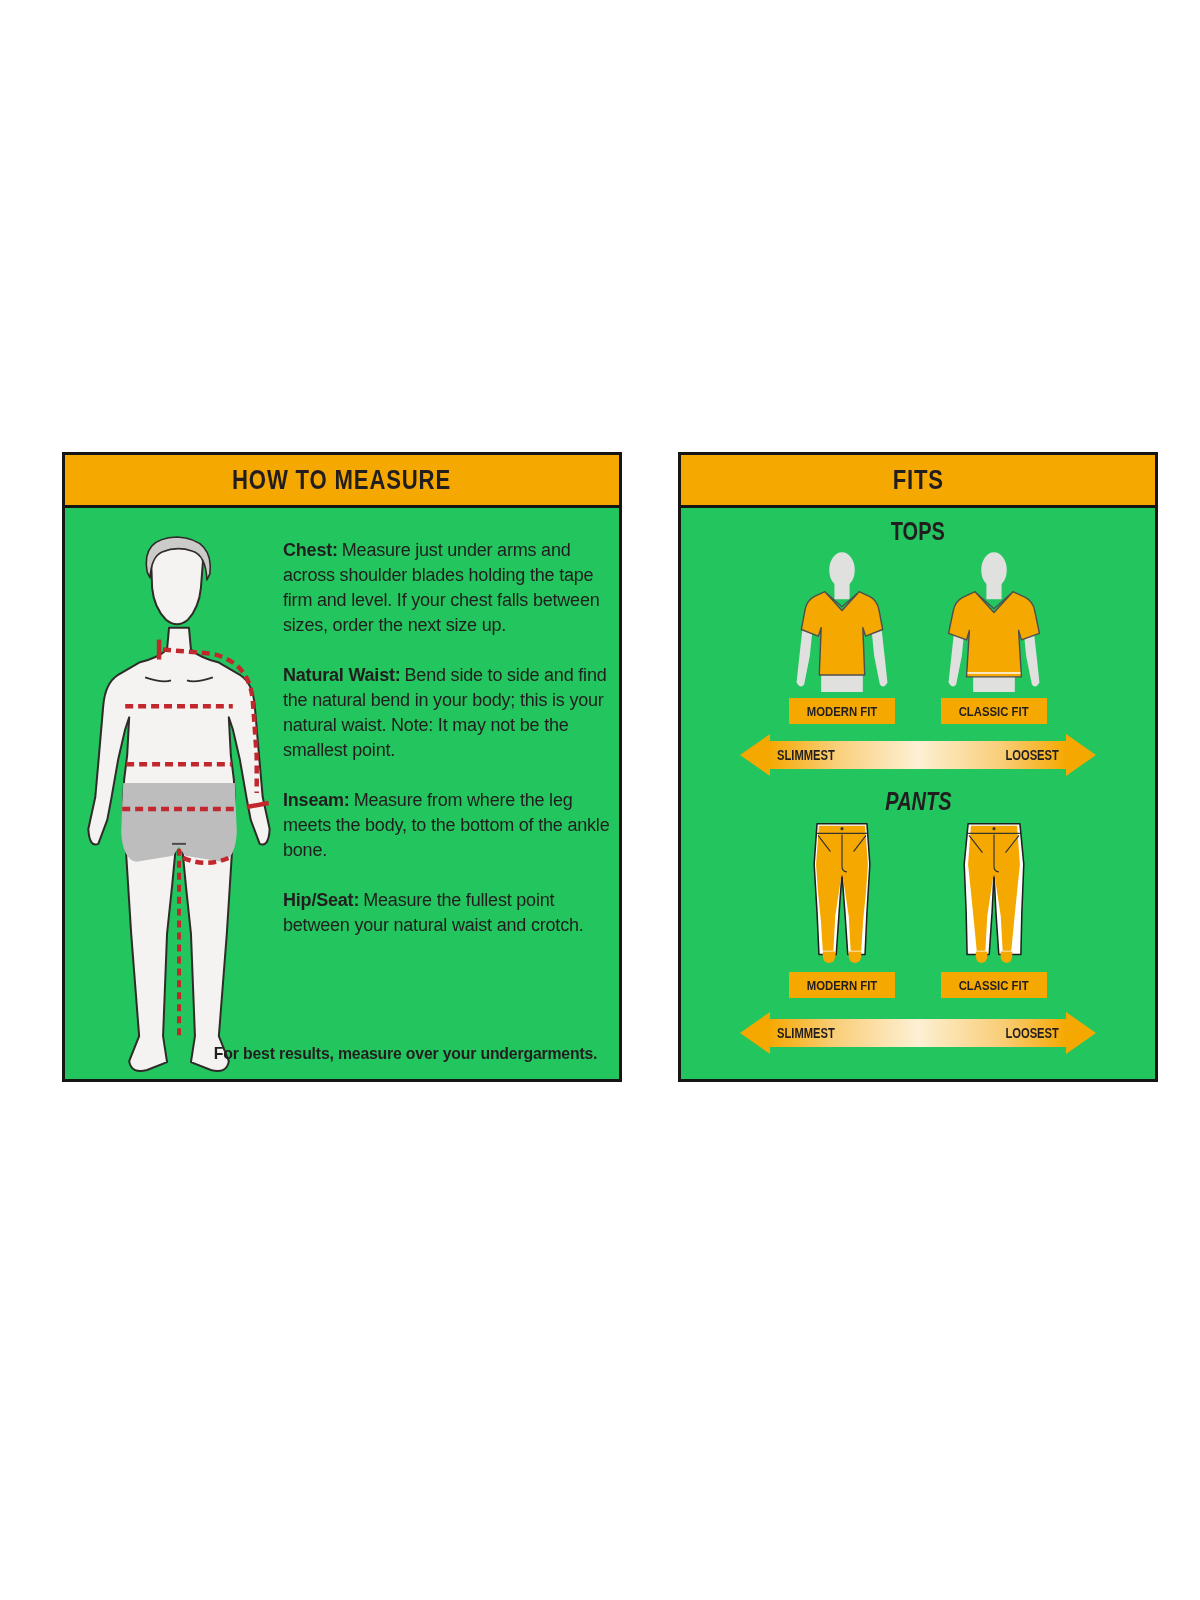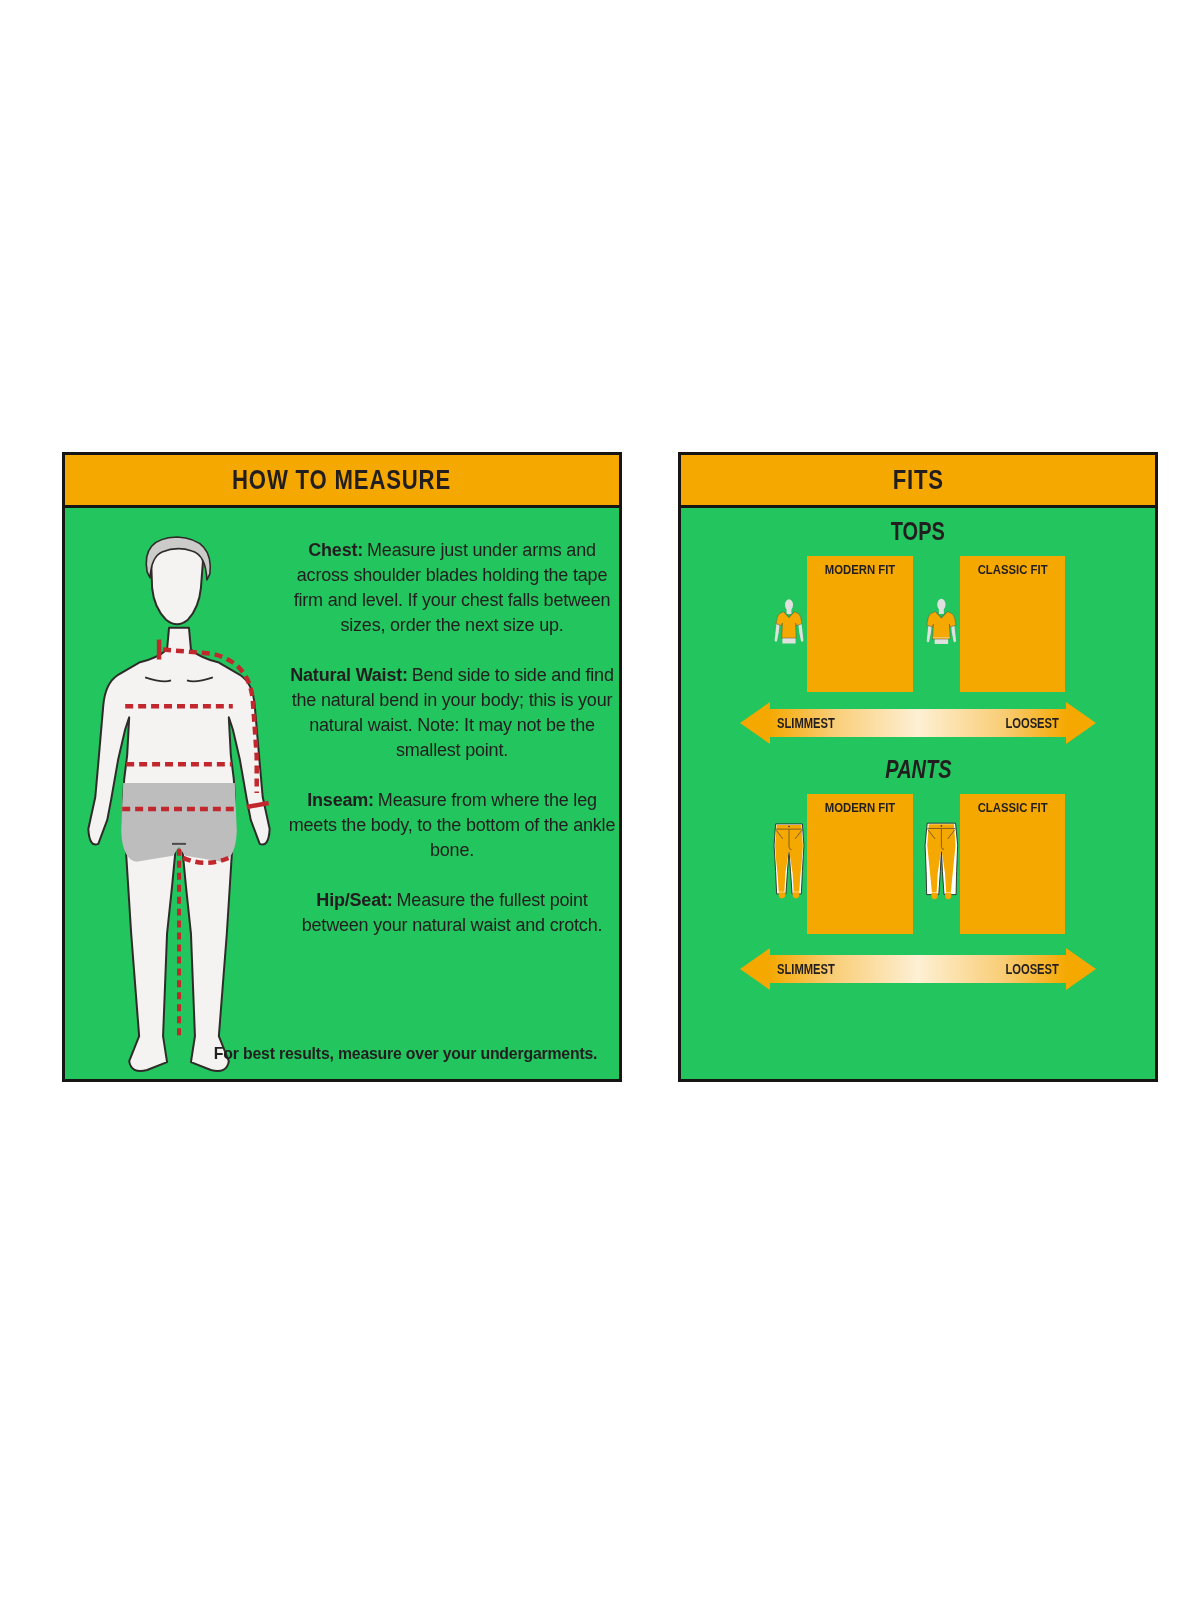--- a/index.html
+++ b/index.html
@@ -10,30 +10,30 @@
   .panel{position:absolute;top:452px;height:630px;border:3px solid #161514;box-sizing:border-box;background:#22c55e;}
   .panel-left{left:62px;width:560px;}
   .panel-right{left:678px;width:480px;}
   .panel-head{height:50px;background:#F5A800;border-bottom:3px solid #161514;display:flex;align-items:center;justify-content:center;}
   .panel-head span{font-size:27px;font-weight:bold;letter-spacing:1px;display:inline-block;transform:scaleX(0.82);white-space:nowrap;}
   .panel-body{position:relative;height:574px;}
 
   
   .figure-wrap{position:absolute;left:14px;top:24px;width:200px;height:548px;}
   .measure-text{position:absolute;left:218px;top:30px;width:338px;}
-  .measure-text p{margin:0 0 25px 0;font-size:18px;line-height:25px;letter-spacing:-0.2px;text-align:center;}
+  .measure-text p{margin:0 0 25px 0;font-size:18px;line-height:25px;letter-spacing:-0.2px;}
   .measure-text b{margin-right:4px;}
   .footnote{position:absolute;right:22px;bottom:18px;font-weight:bold;font-size:17px;white-space:nowrap;transform:scaleX(0.93);transform-origin:100% 50%;letter-spacing:-0.2px;}
 
   
   .fits-body{display:flex;flex-direction:column;align-items:center;padding-top:4px;}
   .sec-head{font-size:25px;font-weight:bold;line-height:34px;margin-top:2px;}
   .sec-head span{display:inline-block;transform:scaleX(0.8);white-space:nowrap;}
   .fit-row{display:flex;gap:10px;margin-top:2px;}
-  .fit-col{width:142px;display:flex;flex-direction:row;}
+  .fit-col{width:142px;display:flex;flex-direction:column;align-items:center;}
   .fit-tag{background:#F5A800;padding:4px 11px;margin-top:6px;}
   .fit-tag span{display:inline-block;font-size:13.5px;font-weight:bold;transform:scaleX(0.84);white-space:nowrap;}
   .scale{width:356px;height:42px;display:flex;align-items:center;margin:10px auto 0 auto;}
   .tri{width:0;height:0;border-top:21px solid transparent;border-bottom:21px solid transparent;}
   .tri-left{border-right:30px solid #F5A800;}
   .tri-right{border-left:30px solid #F5A800;}
   .bar{flex:1;height:28px;margin:0 -1px;background:linear-gradient(90deg,#F5A800 0%,#F9CE78 22%,#FDF0D4 50%,#F9CE78 78%,#F5A800 100%);
        display:flex;justify-content:space-between;align-items:center;padding:0 8px;gap:40px;}
   .scale-label{font-size:14px;font-weight:bold;white-space:nowrap;}
   .scale-label.l{transform:scaleX(0.8);transform-origin:0 50%;}

